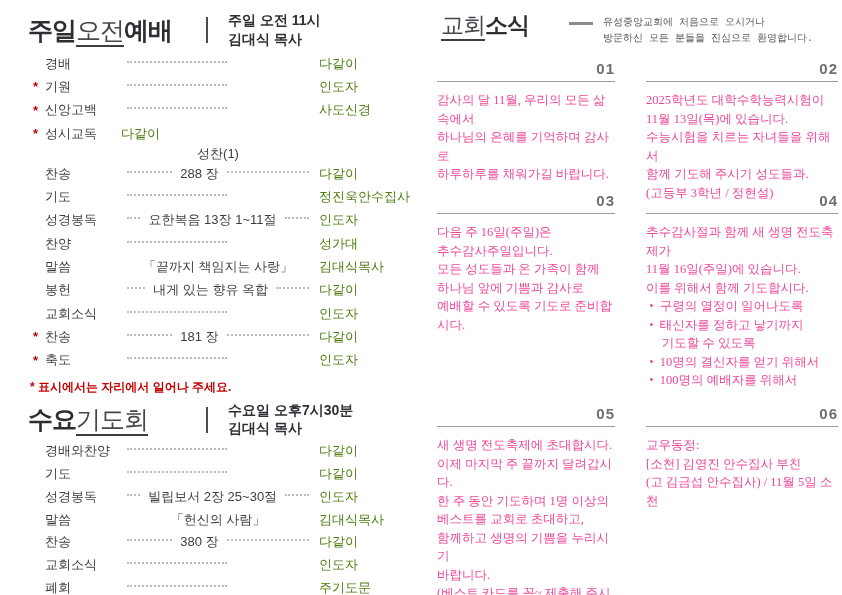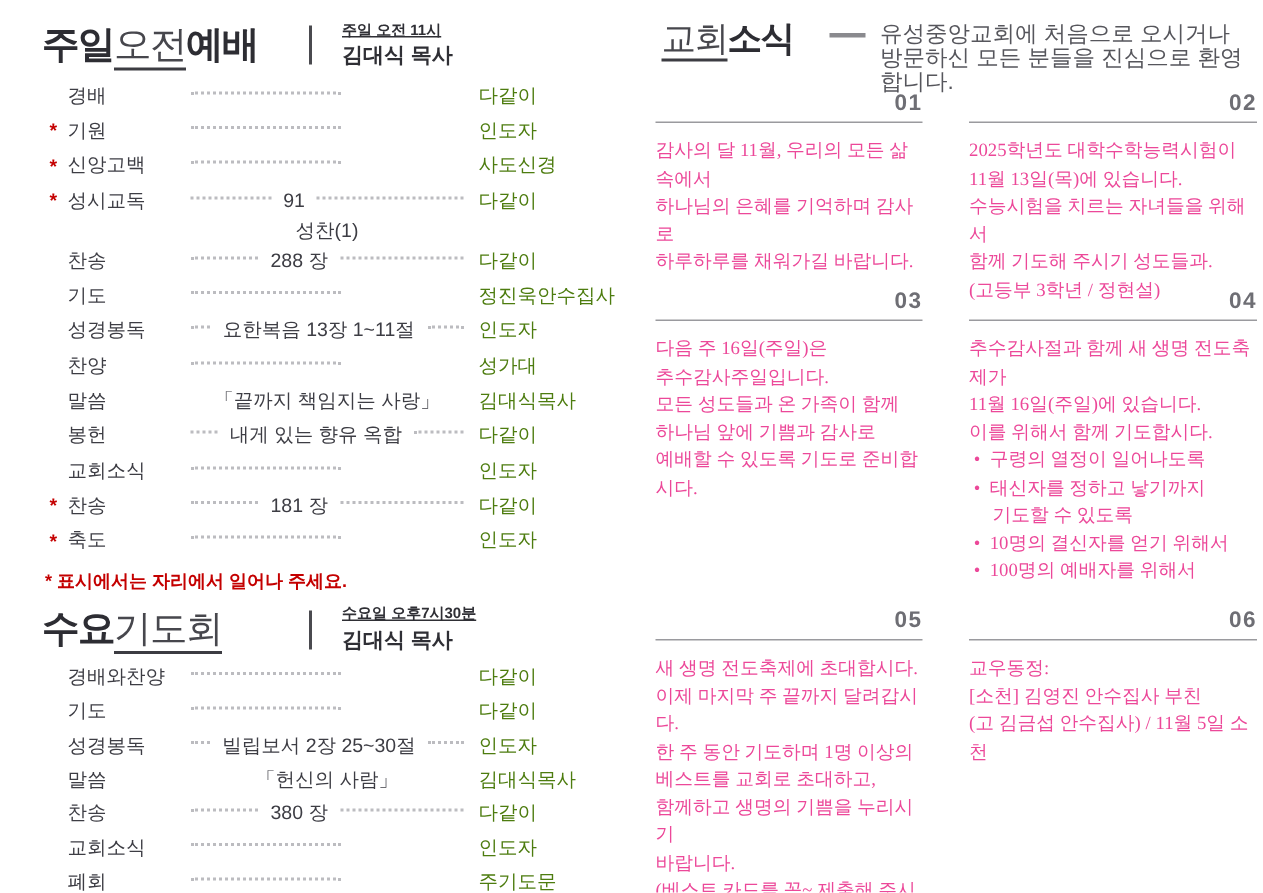--- a/index.html
+++ b/index.html
@@ -14,21 +14,21 @@
 
   
   .svc-header{display:flex;align-items:center;height:36px;margin:0 0 4px 10px;}
   .svc-header.wed{margin-top:6px;margin-bottom:2px;}
   .svc-title{font-size:25px;line-height:1;margin:0;color:#2d2d33;letter-spacing:-1px;font-weight:400;width:172px;white-space:nowrap;}
   .t-bold{font-weight:800;}
   .t-light{font-weight:400;color:#47474d;}
   .t-underline{border-bottom:2px solid #3c3c42;padding-bottom:1px;}
   .vbar{width:2px;height:26px;background:#4a4a4f;margin:0 20px 0 6px;flex:none;}
   .svc-info{line-height:1.25;}
-  .svc-time{font-size:10px;font-weight:700;color:#2f2f35;text-decoration:underline;}
+  .svc-time{font-size:14px;font-weight:700;color:#2f2f35;}
   .svc-pastor{font-size:14px;font-weight:700;color:#2f2f35;margin-top:1px;}
 
   
   .svc-rows{margin-top:0;margin-left:15px;}
   .svc-row{display:flex;align-items:center;height:23.3px;font-size:13px;}
   .svc-rows.wed-rows .svc-row{height:22.8px;}
   .svc-row.sub{height:17px;}
   .ast{width:12px;flex:none;color:#c40000;font-weight:700;font-size:13px;}
   .lbl{width:76px;flex:none;display:inline-block;text-align:justify;text-align-last:justify;color:#3d3d44;}
   .mid{flex:1;display:flex;align-items:center;margin:0 10px 0 6px;min-width:0;}
@@ -37,21 +37,21 @@
   .mid .dots:first-child{flex:0.55;}
   .ctr{padding:0 8px;white-space:nowrap;color:#3d3d44;}
   .rgt{width:92px;flex:none;display:inline-block;text-align:justify;text-align-last:justify;color:#4d7c0f;white-space:nowrap;}
   .svc-note{color:#c40000;font-size:12px;font-weight:700;margin:7px 0 0 12px;}
 
   
   .news-header{display:flex;align-items:flex-start;margin-left:4px;height:40px;}
   .news-title{font-size:23px;line-height:1.2;margin:0;color:#2d2d33;letter-spacing:-1px;font-weight:400;width:128px;white-space:nowrap;}
   .welcome{display:flex;margin-top:3px;}
   .dash{width:24px;height:3px;background:#8a8a8e;margin:7px 10px 0 0;flex:none;}
-  .welcome-text{font-size:15px;color:#56565c;line-height:16px;}
+  .welcome-text{font-size:10px;color:#56565c;line-height:16px;font-family:Liberation Mono, monospace;}
   .news-grid{display:grid;grid-template-columns:178px 192px;column-gap:31px;grid-template-rows:132px 213px auto;margin-top:8px;}
   .news-item{min-width:0;}
   .news-item-head{border-bottom:1px solid #9a9a9e;text-align:right;padding-bottom:3px;margin-bottom:9px;}
   .news-num{font-size:15px;font-weight:800;color:#6e6e74;letter-spacing:1px;}
   .news-body{font-family:"Liberation Serif",serif;font-size:12.5px;color:#ec4899;}
   .news-line{line-height:18.5px;white-space:pre-wrap;}
 </style>
 </head>
 <body>
 
@@ -87,25 +87,20 @@
         <span class="ast">*</span>
         <span class="lbl">신앙고백</span>
         <span class="mid">
           <i class="dots"></i>
         </span>
         <span class="rgt">사도신경</span>
       </div>
       <div class="svc-row">
         <span class="ast">*</span>
         <span class="lbl">성시교독</span>
-        <span class="mid">
-          <i class="dots"></i>
-          <span class="ctr">91</span>
-          <i class="dots"></i>
-        </span>
         <span class="rgt">다같이</span>
       </div>
       <div class="svc-row sub">
         <span class="ast"></span>
         <span class="lbl"></span>
         <span class="mid center-only">
           <span class="ctr">성찬(1)</span>
         </span>
         <span class="rgt"></span>
       </div>

